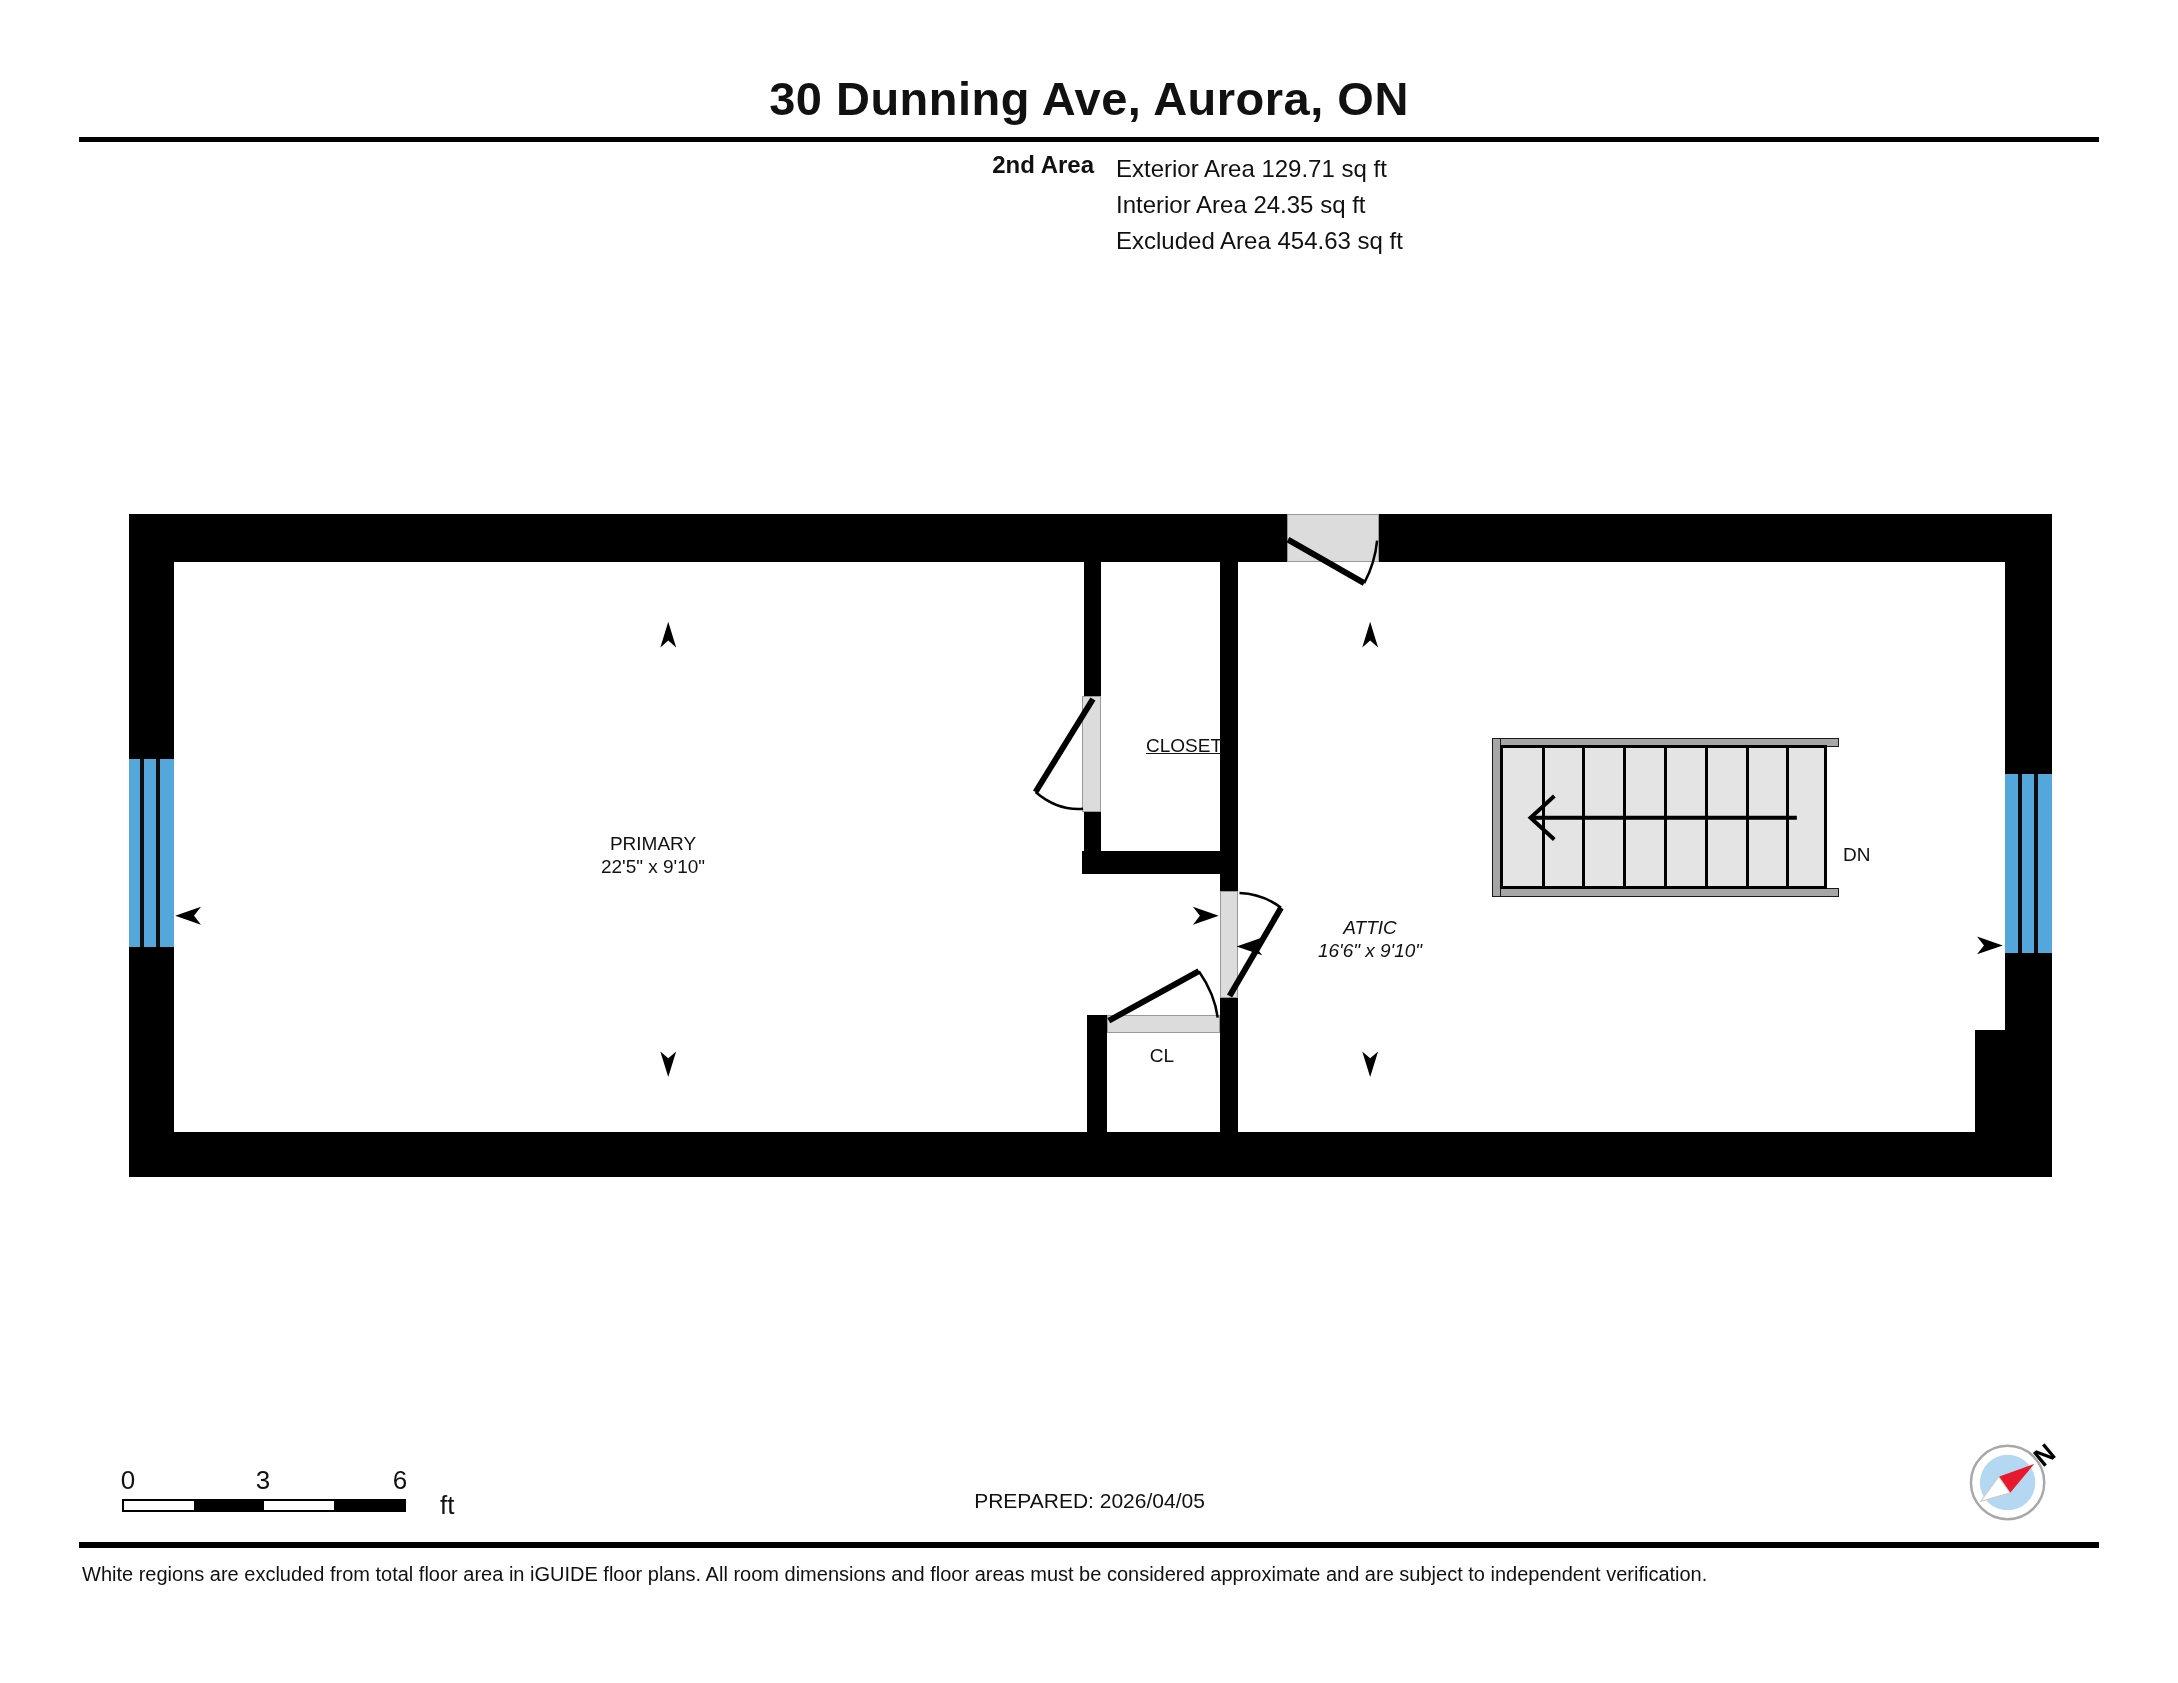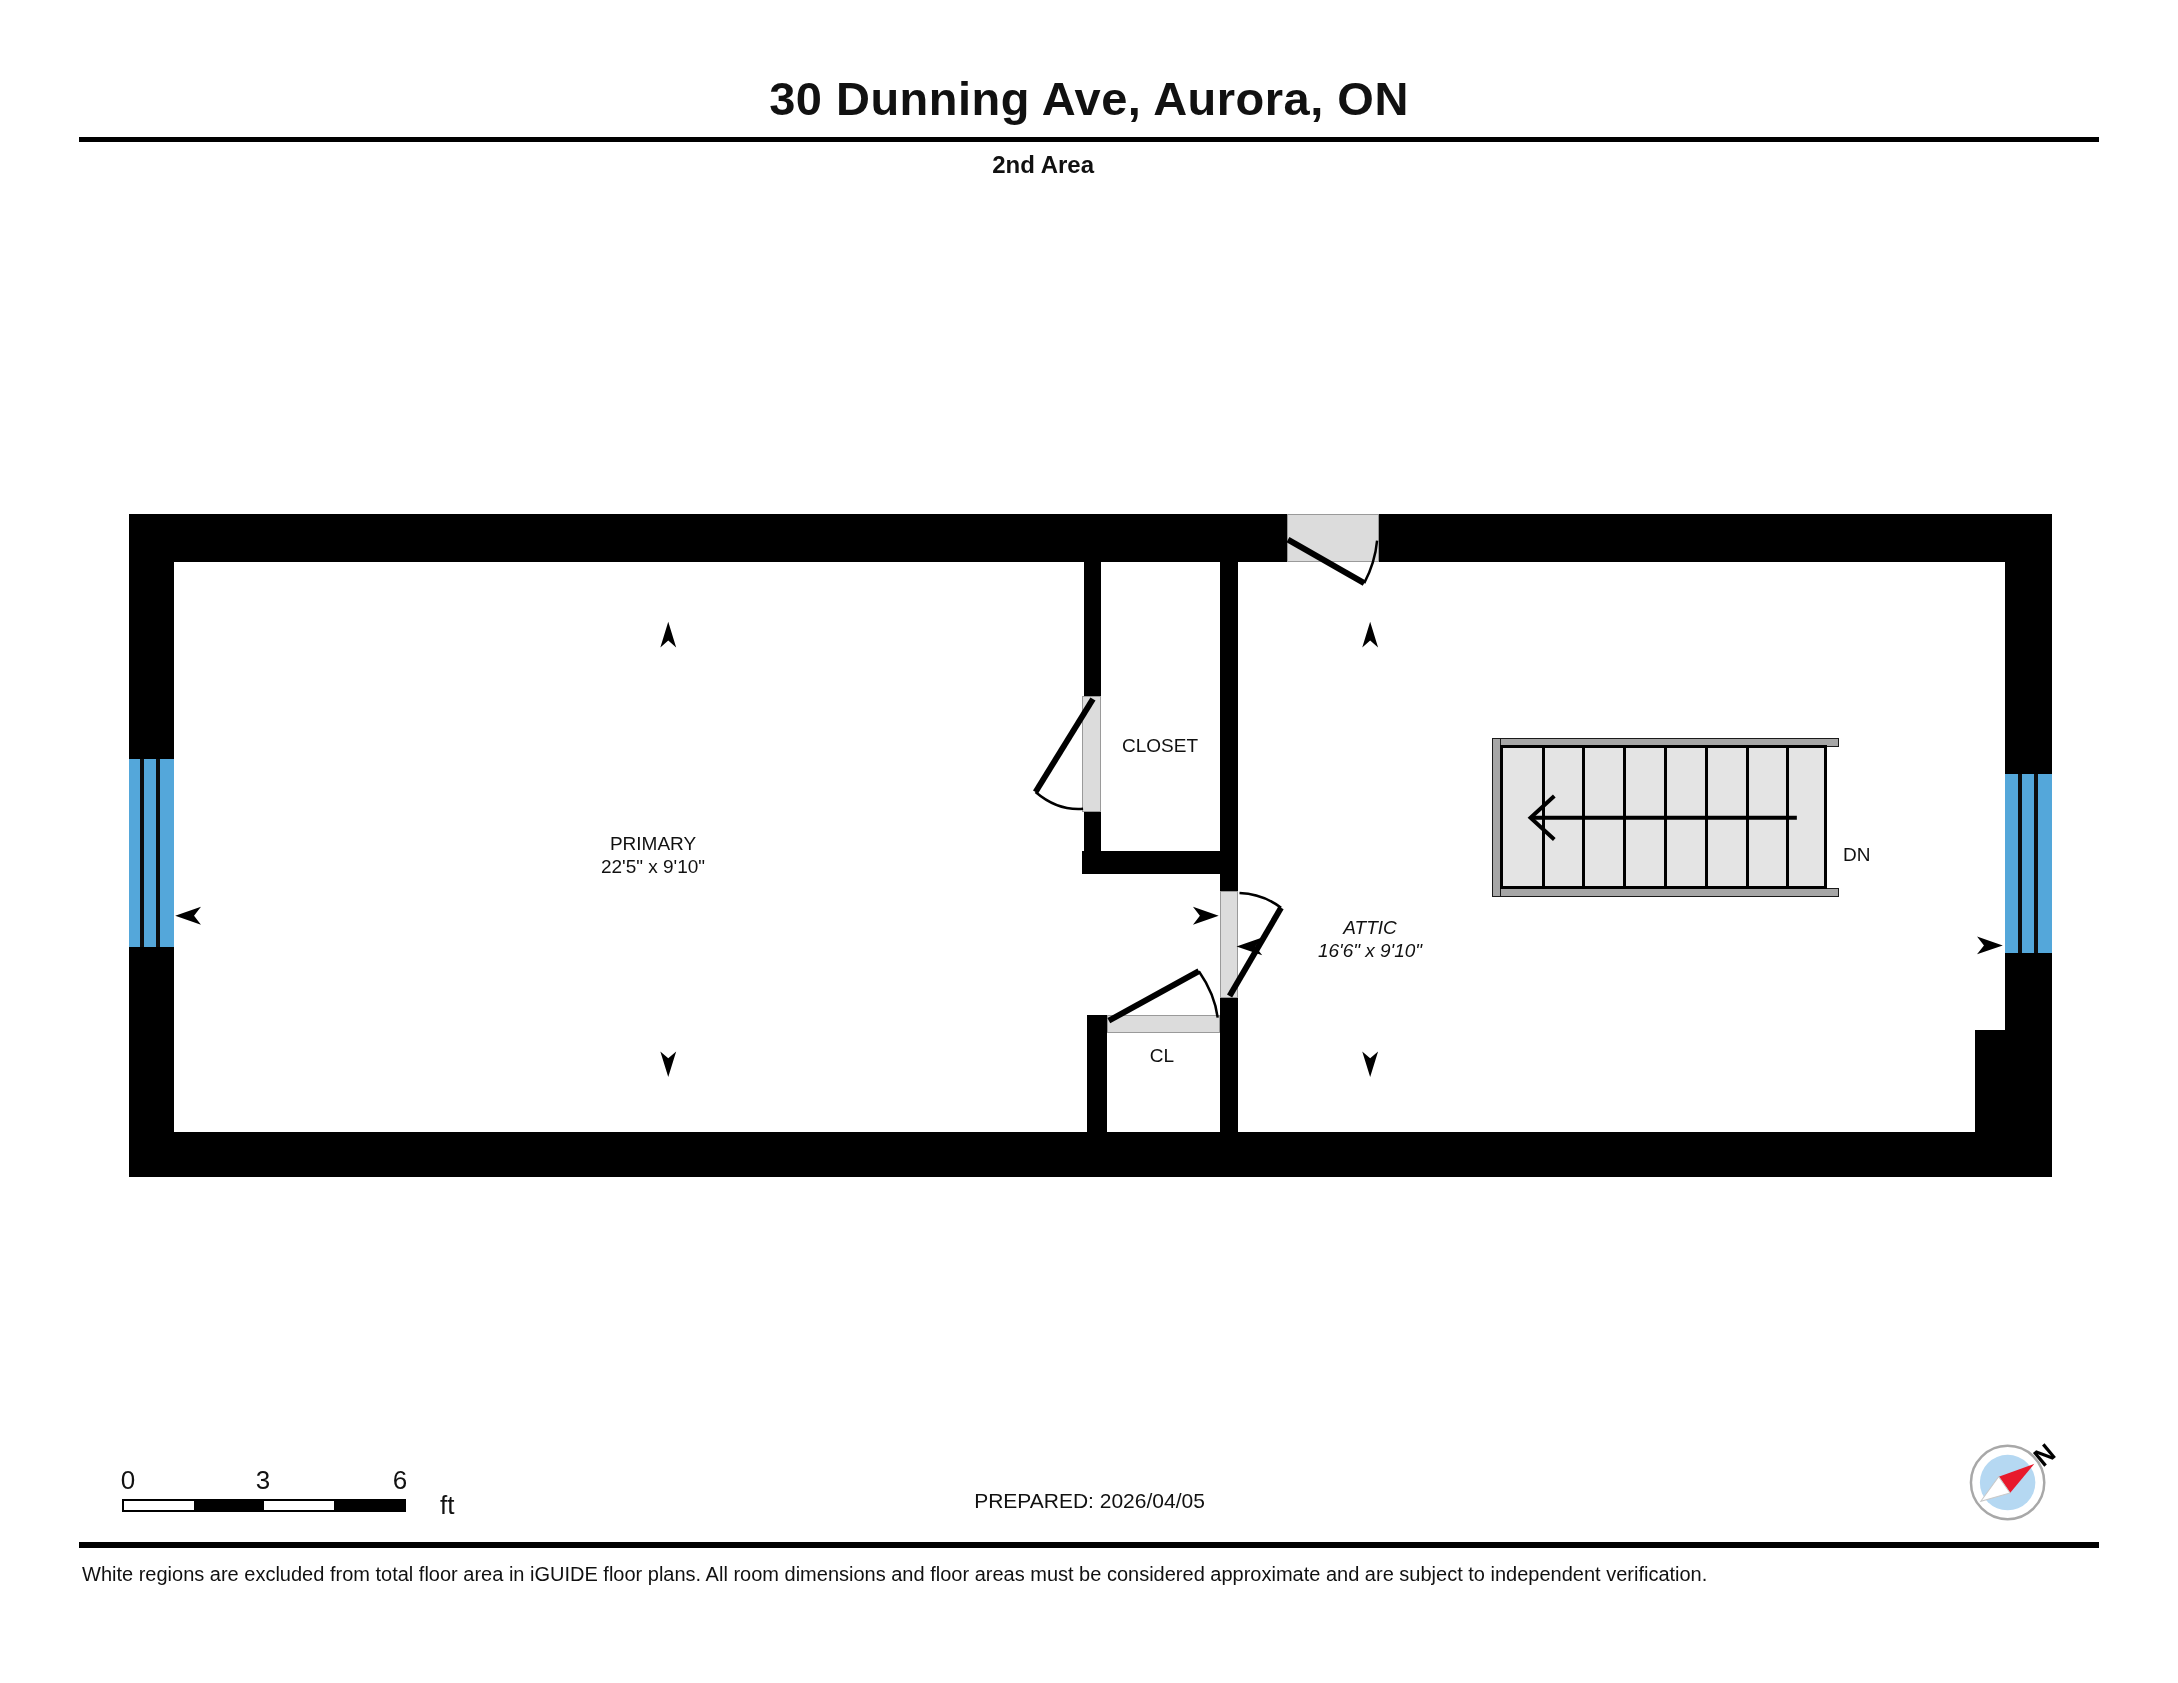--- a/index.html
+++ b/index.html
@@ -49,20 +49,25 @@
 </style>
 </head>
 <body>
 
 <div class="page">
 
   <div class="abs title">30 Dunning Ave, Aurora, ON</div>
   <div class="abs rule top"></div>
 
   <div class="abs floor-label">2nd Area</div>
+  <div class="abs floor-stats">
+    <div>Exterior Area 129.71 sq ft</div>
+    <div>Interior Area 24.35 sq ft</div>
+    <div>Excluded Area 454.63 sq ft</div>
+  </div>
 
   <div class="wall" style="left:129px;top:514px;width:1923px;height:48px;"></div>
   <div class="wall" style="left:129px;top:1132px;width:1923px;height:45px;"></div>
   <div class="wall" style="left:129px;top:514px;width:45px;height:246px;"></div>
   <div class="wall" style="left:129px;top:947px;width:45px;height:229px;"></div>
   <div class="wall" style="left:2005px;top:514px;width:47px;height:260px;"></div>
   <div class="wall" style="left:2005px;top:953px;width:47px;height:223px;"></div>
   <div class="wall" style="left:1975px;top:1030px;width:76px;height:102px;"></div>
 
   <div class="wall" style="left:1084px;top:561px;width:17px;height:135px;"></div>
@@ -83,21 +88,21 @@
 
   <div class="doorslab" style="left:1082px;top:696px;width:19px;height:116px;"></div>
   <div class="doorslab" style="left:1287px;top:514px;width:92px;height:48px;"></div>
   <div class="doorslab" style="left:1220px;top:891px;width:18px;height:107px;"></div>
   <div class="doorslab" style="left:1107px;top:1015px;width:113px;height:18px;"></div>
 
   <div class="roomlabel" style="left:653px;top:832px;">
     <div>PRIMARY</div>
     <div>22'5" x 9'10"</div>
   </div>
-  <div class="roomlabel" style="left:1160px;top:734px;">
+  <div class="roomlabel" style="left:1184px;top:734px;text-decoration:underline;">
     <div>CLOSET</div>
   </div>
   <div class="roomlabel" style="left:1370px;top:916px;font-style:italic;">
     <div>ATTIC</div>
     <div>16'6" x 9'10"</div>
   </div>
   <div class="roomlabel" style="left:1162px;top:1044px;">
     <div>CL</div>
   </div>
 

